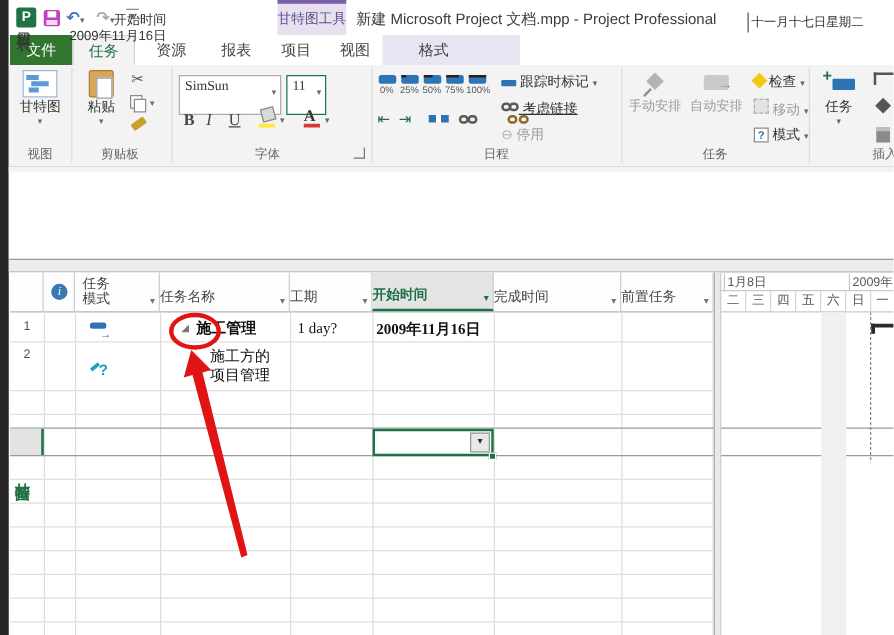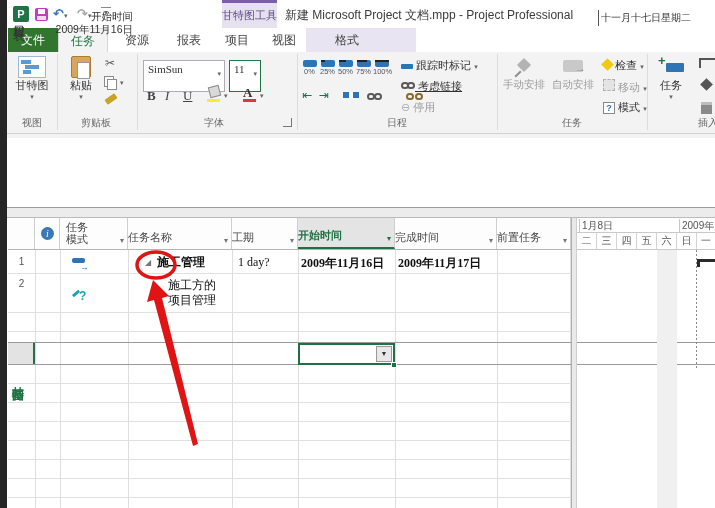--- a/index.html
+++ b/index.html
@@ -359,21 +359,20 @@
   <div>
     <div class="abs rownum" style="left:8px;top:256px;width:27px;">1</div>
     <div class="abs modebar" style="left:72px;top:257px;">
         <i></i>
         <s>→</s>
       </div>
     <span class="abs" style="left:145px;top:258px;font-size:8px;color:#777;">◢</span>
     <div class="abs cellserif" style="left:157px;top:254px;width:70px;font-weight:bold;">施工管理</div>
     <div class="abs cellserif" style="left:238px;top:255px;width:56px;font-weight:normal;">1 day?</div>
     <div class="abs cellserif" style="left:301px;top:255px;width:92px;font-weight:bold;">2009年11月16日</div>
-    <div class="abs cellserif" style="left:398px;top:255px;width:97px;font-weight:bold;">2009年11月17日</div>
   </div>
 
   <div>
     <div class="abs rownum" style="left:8px;top:278px;width:27px;">2</div>
     <div class="abs modepin" style="left:72px;top:278px;">
         <i></i>
         <b>?</b>
       </div>
     <div class="abs cellserif" style="left:168px;top:277px;width:62px;">施工方的</div>
     <div class="abs cellserif" style="left:168px;top:292px;width:62px;">项目管理</div>

